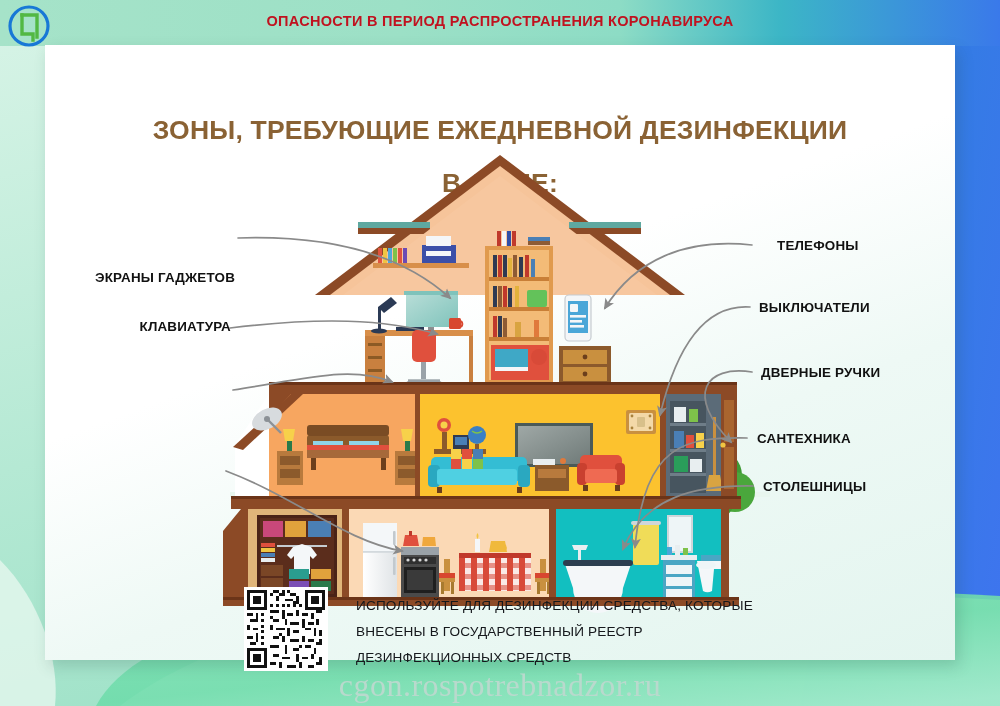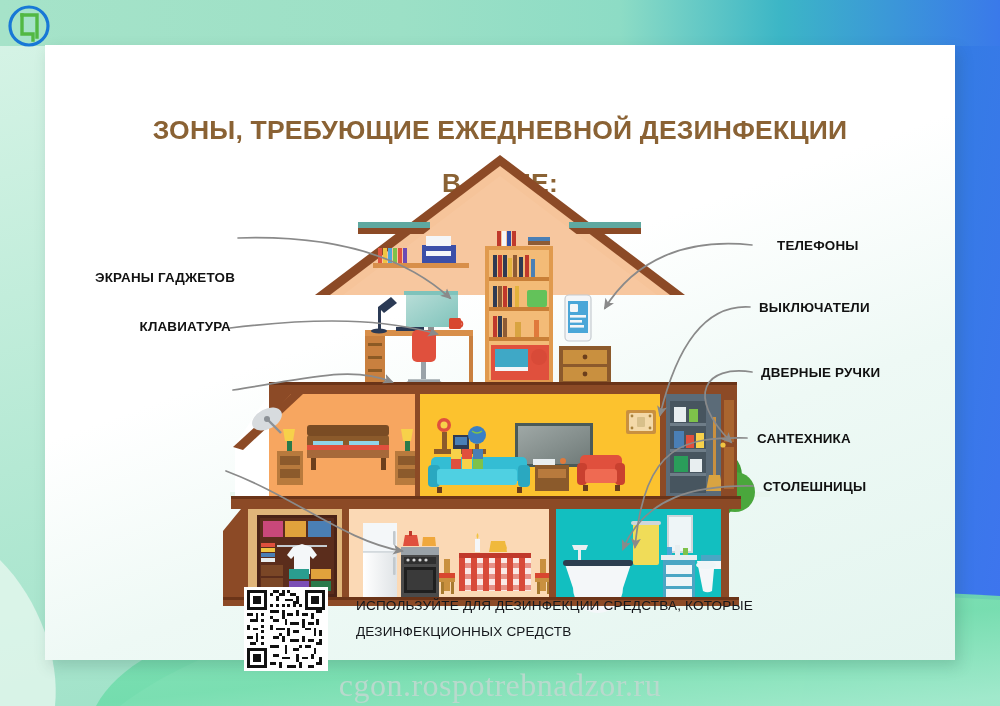--- a/index.html
+++ b/index.html
@@ -124,20 +124,21 @@
     </svg>
   </div>
 
   <svg class="logo" viewBox="0 0 44 44">
     <circle cx="22" cy="22" r="19" fill="none" stroke="#1878d6" stroke-width="3.2"></circle>
     <path d="M15 11 L15 30 L26 30 L26 36" fill="none" stroke="#52b843" stroke-width="3.4" stroke-linecap="square"></path>
     <path d="M15 11 L30 11 L30 33" fill="none" stroke="#52b843" stroke-width="3.4" stroke-linecap="square"></path>
     <path d="M26 11 A11 11 0 0 1 26 33" fill="none" stroke="#1878d6" stroke-width="0"></path>
   </svg>
 
+  <div class="header-title">ОПАСНОСТИ В ПЕРИОД РАСПРОСТРАНЕНИЯ КОРОНАВИРУСА</div>
 
   <div class="card">
     <div class="card-tint"></div>
 
     <div class="title-main">ЗОНЫ, ТРЕБУЮЩИЕ ЕЖЕДНЕВНОЙ ДЕЗИНФЕКЦИИ</div>
     <div class="title-sub">В ДОМЕ:</div>
 
     <svg class="layer" width="910" height="615" viewBox="0 0 910 615">
       <defs>
         <linearGradient id="fridgeG" x1="0" y1="0" x2="1" y2="0">
@@ -749,19 +750,20 @@
           <rect x="9" y="10" width="1" height="1"></rect>
             <rect x="12" y="16" width="1" height="1"></rect>
           <rect x="19" y="20" width="1" height="1"></rect>
             <rect x="25" y="19" width="1" height="1"></rect>
         </g>
       </svg>
     </div>
 
     <div class="note">
       <span>ИСПОЛЬЗУЙТЕ ДЛЯ ДЕЗИНФЕКЦИИ СРЕДСТВА, КОТОРЫЕ</span>
+      <span>ВНЕСЕНЫ В ГОСУДАРСТВЕННЫЙ РЕЕСТР</span>
       <span>ДЕЗИНФЕКЦИОННЫХ СРЕДСТВ</span>
     </div>
   </div>
 
   <div class="footer-url">cgon.rospotrebnadzor.ru</div>
 
 </div>
 
 </body></html>

